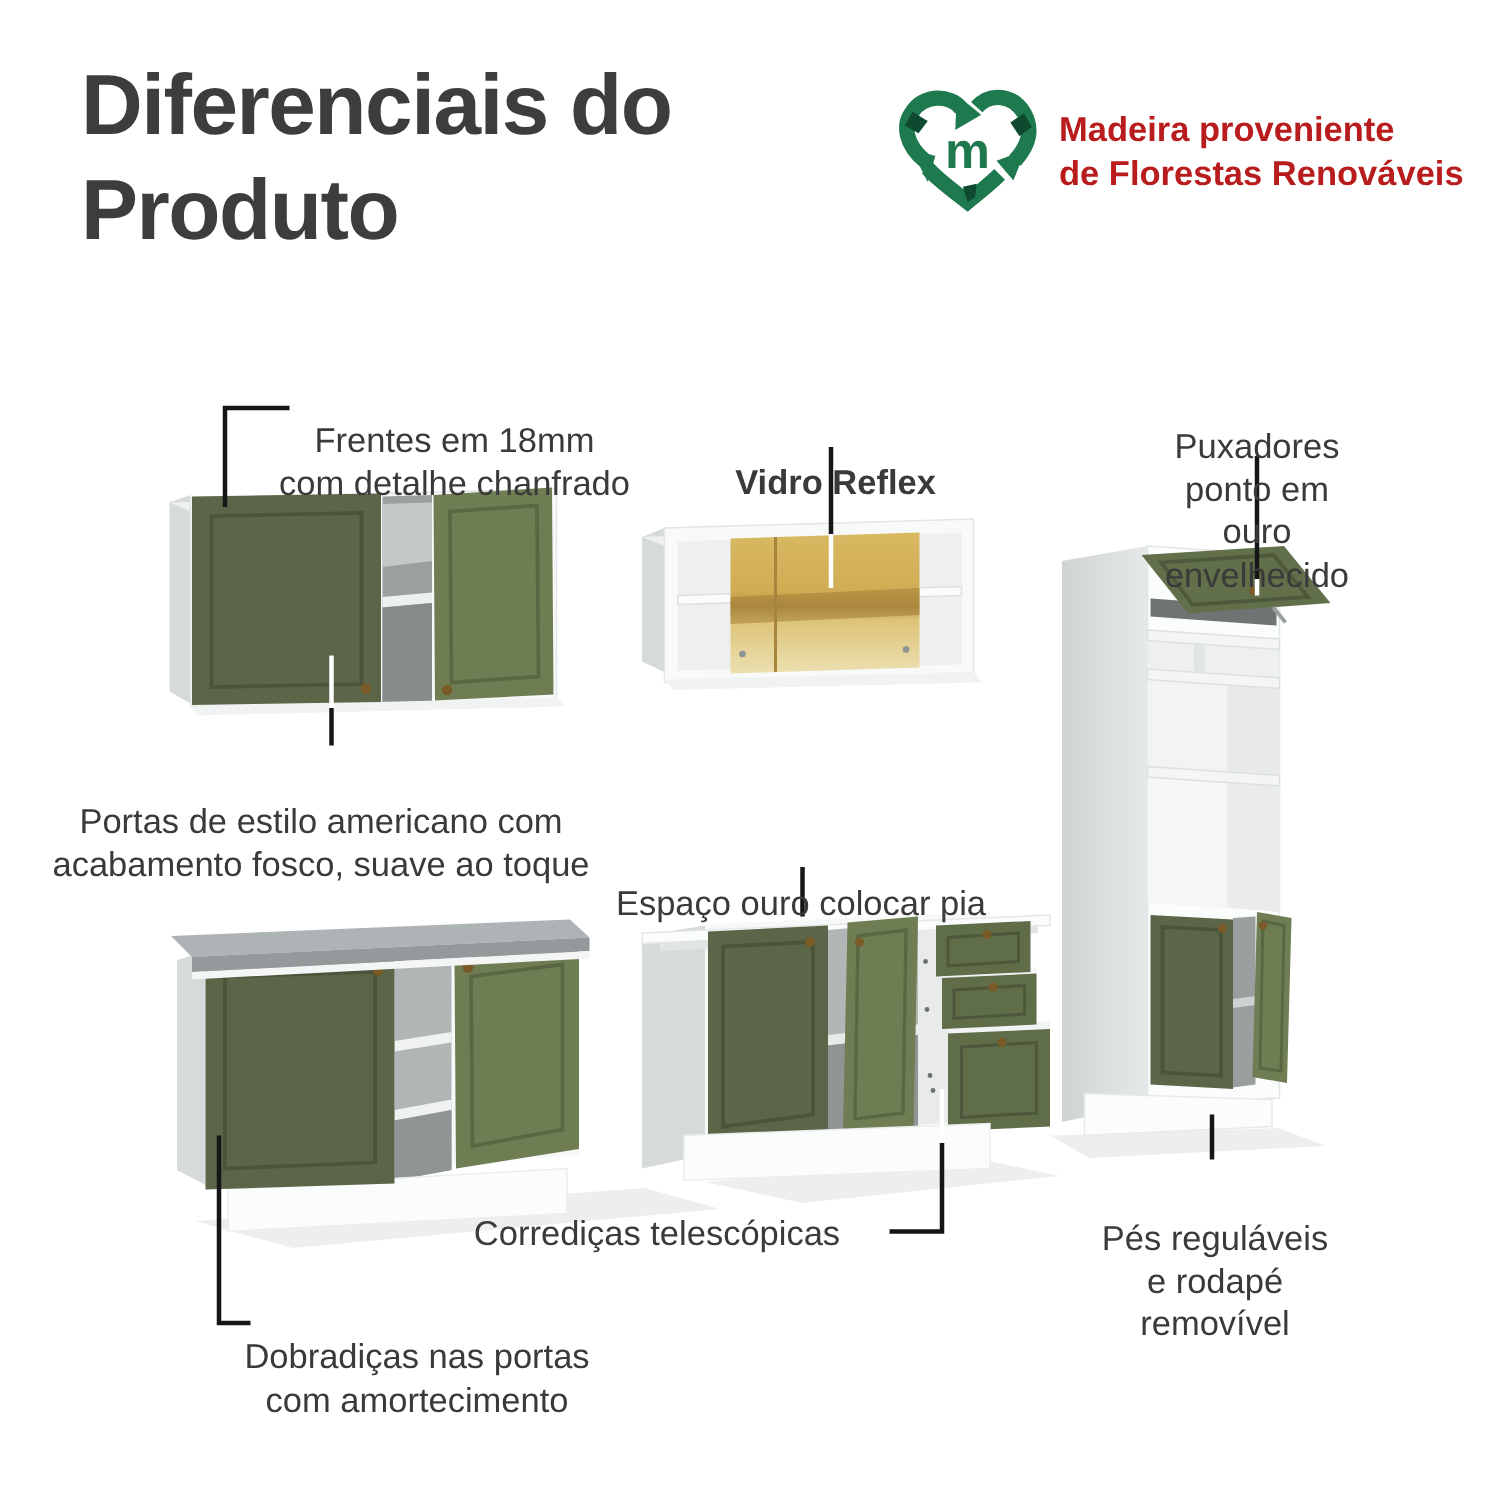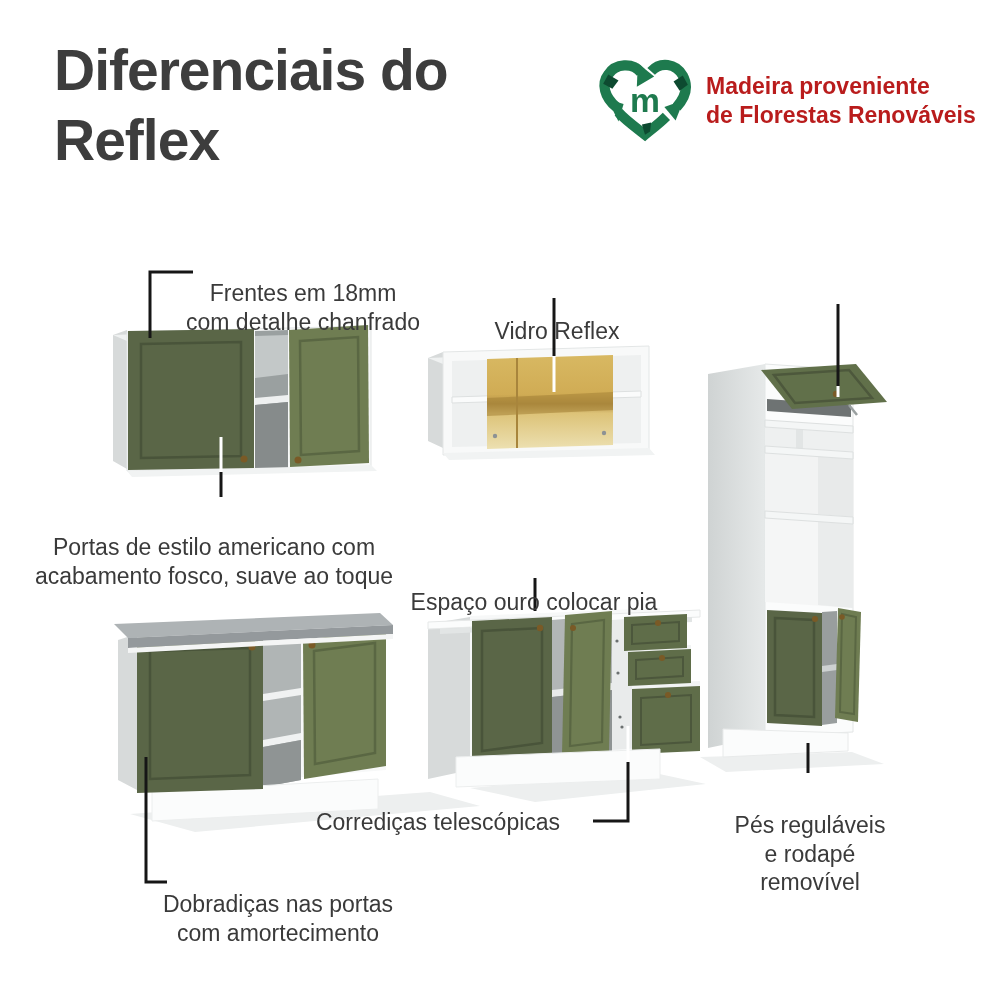--- a/index.html
+++ b/index.html
@@ -15,21 +15,21 @@
   .c-center{transform:translateX(-50%);margin-top:37px;}
   .c-right{text-align:center;}
   .art{position:absolute;left:0;top:0;pointer-events:none;}
 </style>
 </head>
 <body>
 
 <div class="page">
 
   <div class="page-title">Diferenciais do
-Reflex</div>
+Produto</div>
 
   <div class="eco-badge">
     <span>
       <svg width="102" height="102" viewBox="0 0 100 100">
         <g fill="none" stroke="#1e7a4e" stroke-width="10">
           <path d="M22,56 C10,46 7,33 14,24 C21,13 38,12 46,22"></path>
           <path d="M56,21 C65,11 80,13 87,25 C93,36 90,46 81,56"></path>
           <path d="M71,65 C64,72 56,78 50,83 C41,76 30,68 24,61"></path>
         </g>
         <g fill="#1e7a4e">
@@ -189,21 +189,23 @@
       <path d="M535,578 V611" stroke="#161616" stroke-width="3"></path>
       <path d="M628,726 V762" stroke="#ffffff" stroke-width="3"></path>
       <path d="M628,762 V821 H593" stroke="#161616" stroke-width="3"></path>
       <path d="M146,757 V882 H167" stroke="#161616" stroke-width="3"></path>
       <path d="M808,743 V773" stroke="#161616" stroke-width="3"></path>
     </g>
   </svg>
 
   <div class="callout c-center" style="left:303px;top:242px;">Frentes em 18mm
 com detalhe chanfrado</div>
-  <div class="callout c-center" style="left:557px;top:280px;">Vidro Reflex</div>
+  <div class="callout c-center" style="left:557px;top:270px;font-weight:bold;">Vidro Reflex</div>
+  <div class="callout c-center" style="left:838px;top:246px;">Puxadores ponto em
+ouro envelhecido</div>
   <div class="callout c-center" style="left:214px;top:496px;">Portas de estilo americano com
 acabamento fosco, suave ao toque</div>
   <div class="callout c-center" style="left:534px;top:551px;">Espaço ouro colocar pia</div>
   <div class="callout c-right" style="left:288px;top:808px;width:300px;">Corrediças telescópicas</div>
   <div class="callout c-center" style="left:278px;top:853px;">Dobradiças nas portas
 com amortecimento</div>
   <div class="callout c-center" style="left:810px;top:774px;">Pés reguláveis
 e rodapé removível</div>
 </div>
 

